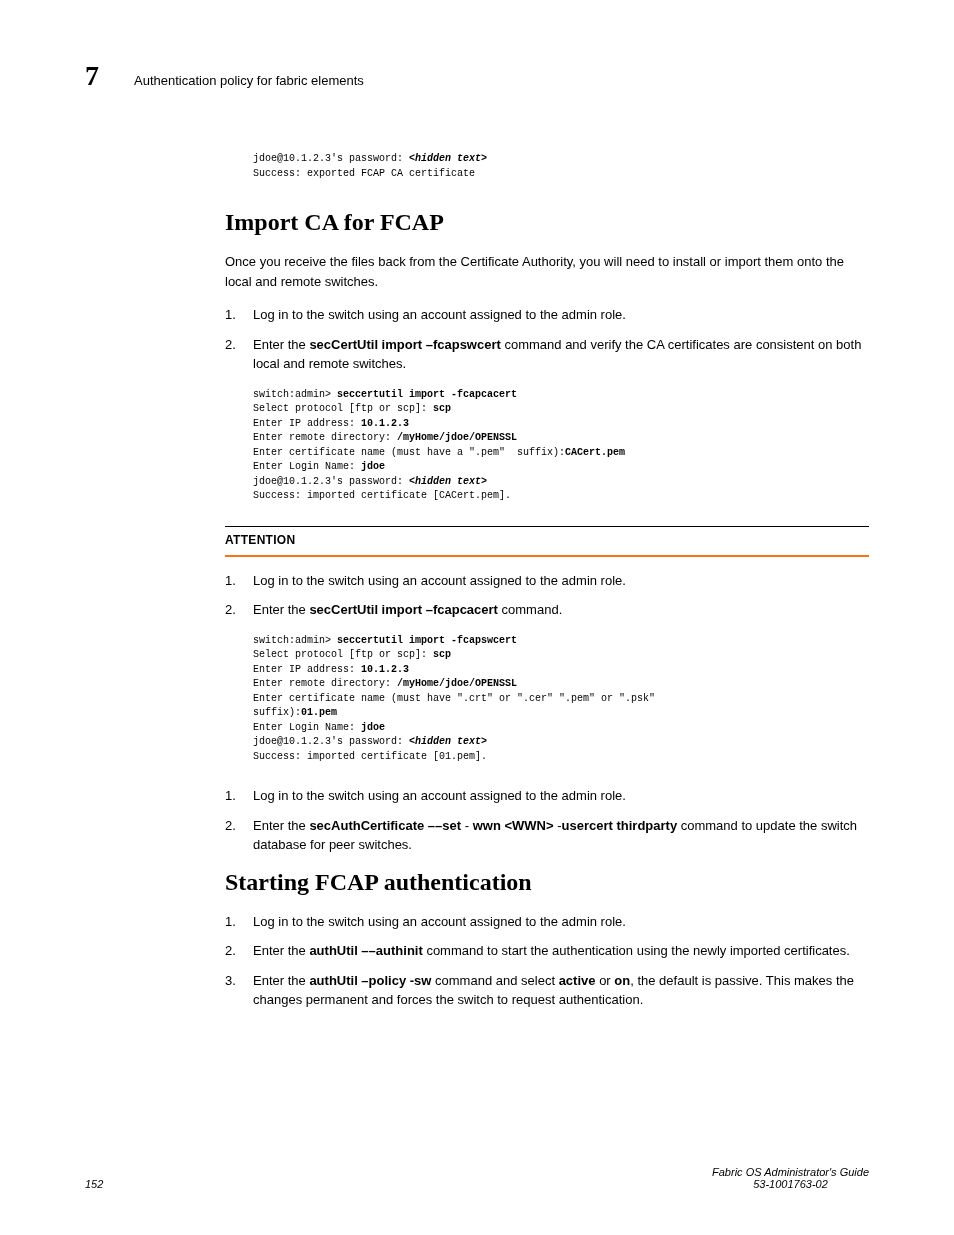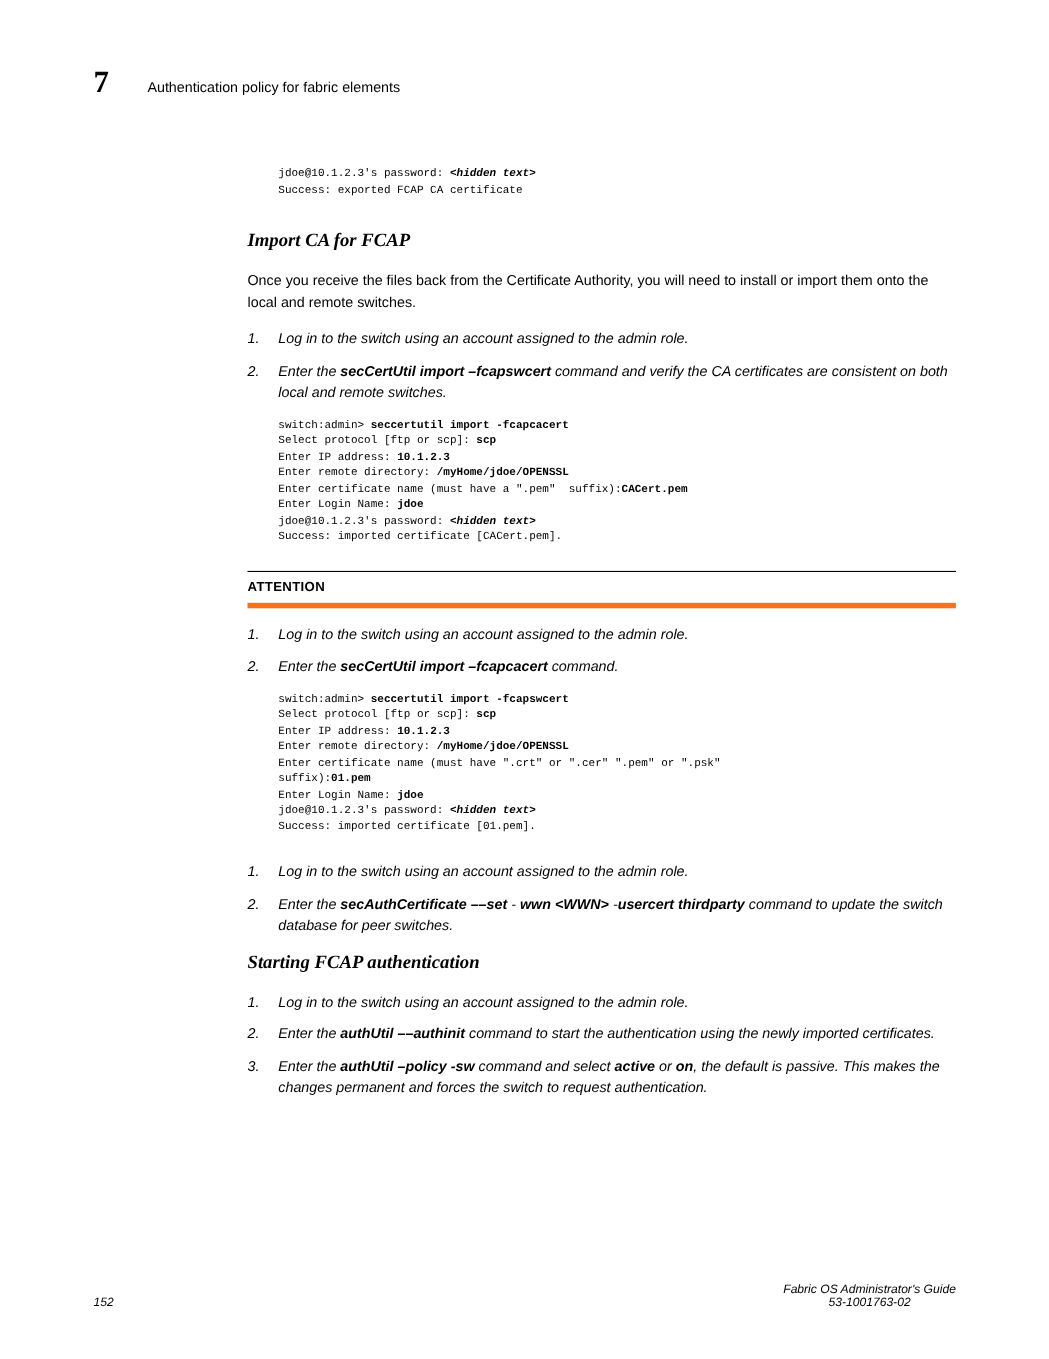--- a/index.html
+++ b/index.html
@@ -38,50 +38,48 @@
       white-space: pre;
       margin-bottom: 22px;
       margin-left: 28px;
     }
     .code-block.top {
       margin-left: 28px;
       margin-bottom: 28px;
     }
     h2 {
       font-family: Georgia, 'Times New Roman', serif;
-      font-style: italic;
       font-weight: bold;
-      font-size: 17px;
+      font-size: 24px;
       margin-bottom: 16px;
     }
     .para {
       line-height: 1.5;
       margin-bottom: 14px;
     }
     ol {
       list-style: none;
       counter-reset: item;
       margin-bottom: 14px;
-      font-style: italic;
     }
     ol li {
       counter-increment: item;
       line-height: 1.5;
       margin-bottom: 10px;
       position: relative;
       padding-left: 28px;
     }
     ol li::before {
       content: counter(item) ".";
       position: absolute;
       left: 0;
     }
     .attention-box {
       border-top: 1px solid #000;
-      border-bottom: 5px solid #f97316;
+      border-bottom: 2px solid #f97316;
       padding: 6px 0 8px 0;
       margin-bottom: 14px;
     }
     .attention-title {
       font-weight: bold;
       font-family: Arial, sans-serif;
       font-size: 12px;
       letter-spacing: 0.3px;
     }
     .attention-body { line-height: 1.5; }

